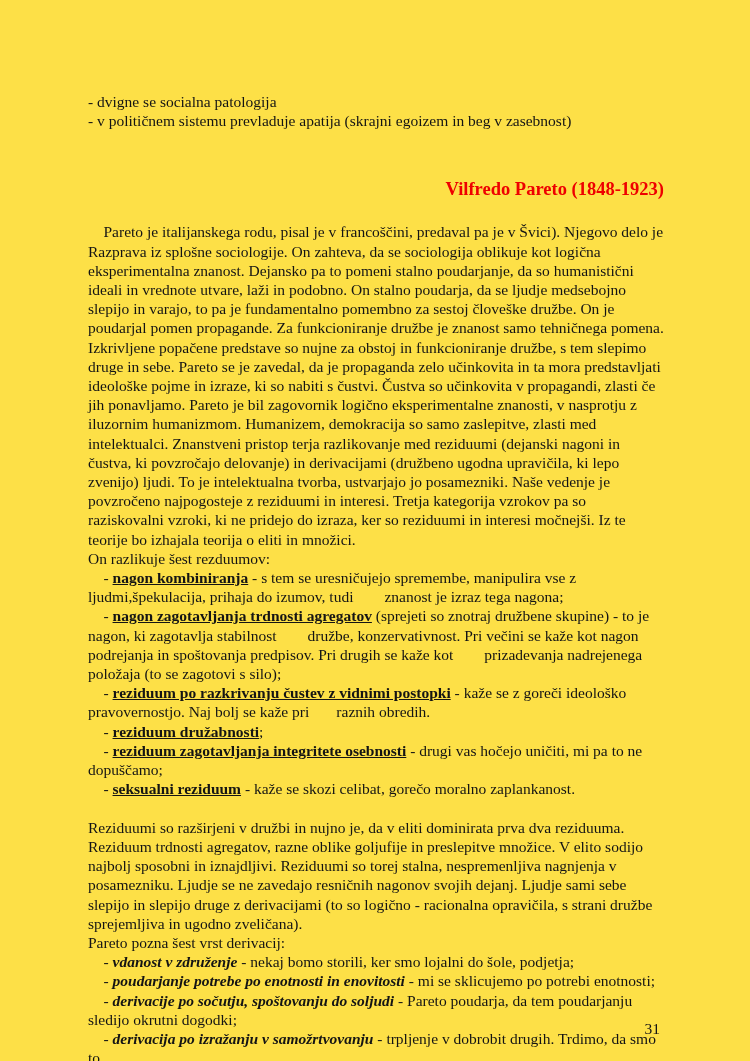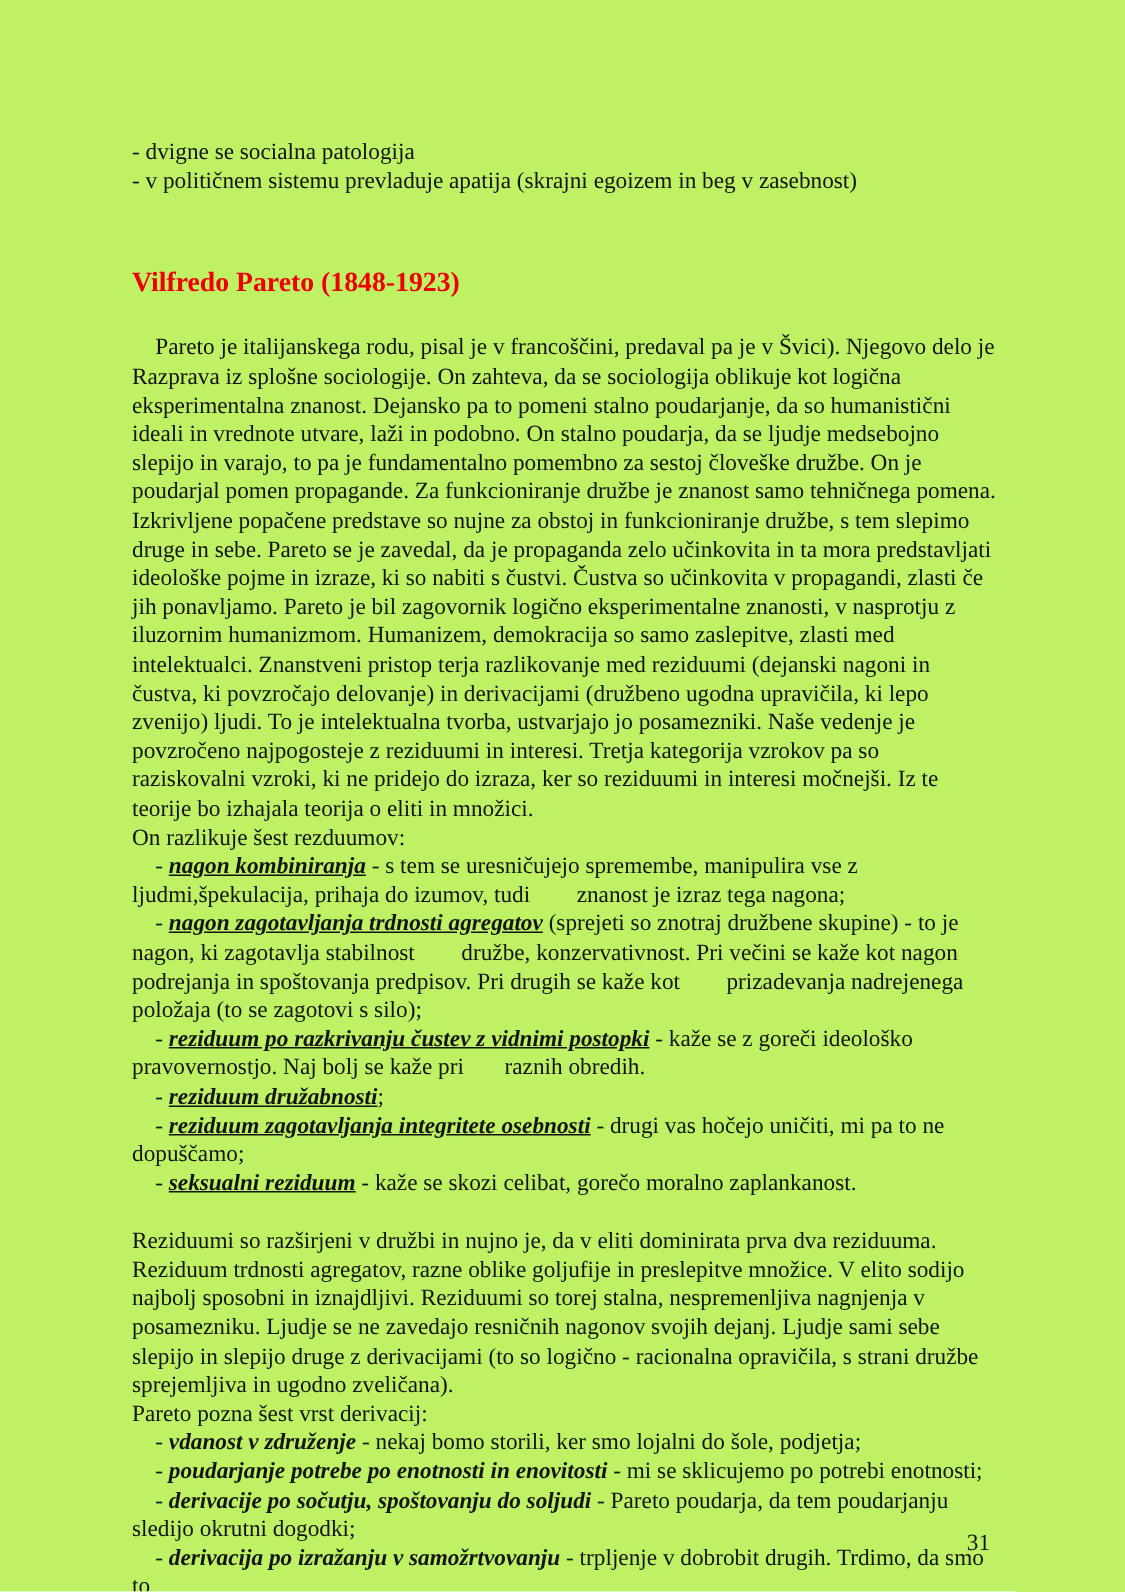--- a/index.html
+++ b/index.html
@@ -1,47 +1,47 @@
 <!DOCTYPE html>
 <html><head>
 <meta charset="utf-8">
 <style>
   html, body { margin: 0; padding: 0; background: #ffffff; }
   .page {
     position: relative;
     width: 750px;
     height: 1061px;
-    background: #bef264;
+    background: #fde047;
     overflow: hidden;
     font-family: "Liberation Serif", "DejaVu Serif", serif;
     color: #141414;
   }
   .content {
     position: absolute;
     left: 88px;
     top: 92px;
     width: 576px;
     font-size: 15.5px;
     line-height: 19.2px;
     white-space: pre-wrap;
   }
   .blk { margin: 0; }
   .blk-title {
-    text-align: left;
+    text-align: right;
     font-weight: bold;
     font-size: 18.5px;
     line-height: 23px;
     margin-top: 48px;
     margin-bottom: 21px;
     white-space: normal;
   }
   .blk-blank { height: 19.2px; }
   .r-i  { }
   .r-bi { font-weight: bold; font-style: italic; margin-top: 25px; }
-  .r-biu{ font-weight: bold; font-style: italic; text-decoration: underline; }
+  .r-biu{ font-weight: bold; text-decoration: underline; }
   .page-number {
     position: absolute;
     right: 90px;
     top: 1019px;
     font-size: 15.5px;
     line-height: 19.2px;
     text-align: center;
   }
 </style>
 </head>

